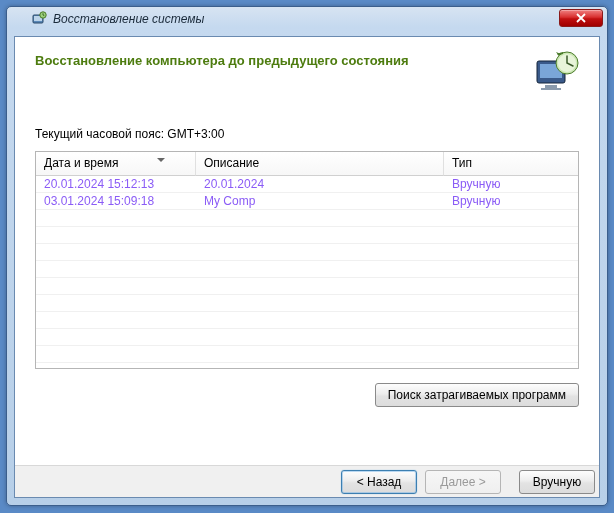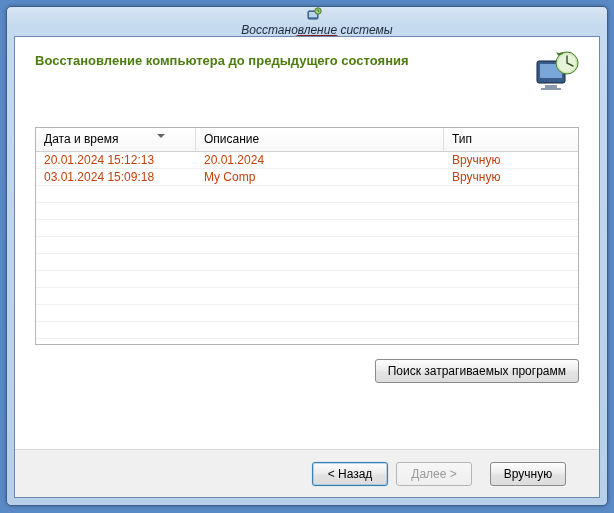--- a/index.html
+++ b/index.html
@@ -23,21 +23,20 @@
     border: 1px solid #3b5e8c;
     border-radius: 5px;
     box-shadow: 0 0 4px rgba(0,0,0,0.3);
   }
   .titlebar {
     height: 24px;
     display: flex;
     align-items: center;
     padding: 0 4px 0 24px;
     position: relative;
-    flex-direction: column;
   }
   .title-icon {
     width: 16px;
     height: 16px;
     margin-right: 6px;
     display: inline-flex;
     align-items: center;
     justify-content: center;
   }
   .title-text {
@@ -132,21 +131,21 @@
     overflow: hidden;
   }
   .trow {
     display: flex;
     height: 17px;
     border-bottom: 1px solid #f0f0f0;
   }
   .td {
     padding: 1px 8px 0 8px;
     font-size: 12px;
-    color: #c2410c;
+    color: #8b5cf6;
     overflow: hidden;
     white-space: nowrap;
   }
   .trow.empty .td { color: transparent; }
   .affected-row {
     margin-top: 14px;
     text-align: right;
   }
   .btn {
     display: inline-block;
@@ -170,27 +169,27 @@
   }
   .btn.default {
     border: 1px solid #3c7fb1;
     box-shadow: 0 0 1px #6ab0e0, inset 0 0 0 1px rgba(120,180,230,0.5);
   }
   .footer {
     position: absolute;
     left: 0;
     right: 0;
     bottom: 0;
-    height: 48px;
+    height: 32px;
     background: #f0f0f0;
     border-top: 1px solid #d8d8d8;
     display: flex;
     align-items: center;
     justify-content: flex-end;
-    padding: 0 33px;
+    padding: 0 4px;
     gap: 8px;
   }
 </style>
 </head>
 <body>
 
 <div class="outer-frame">
   <div class="titlebar">
     <span class="title-icon">
       <svg width="16" height="16" viewBox="0 0 16 16">
@@ -220,20 +219,21 @@
           <circle cx="34" cy="14" r="11" fill="#cde8b5" stroke="#4a7a2a" stroke-width="1"></circle>
           <circle cx="34" cy="14" r="9" fill="#e8f4da"></circle>
           <path d="M34 7 L34 14 L40 17" stroke="#3a5a2a" stroke-width="1.5" fill="none" stroke-linecap="round"></path>
           <path d="M25 6 A11 11 0 0 1 30 4" stroke="#4a7a2a" stroke-width="2" fill="none"></path>
           <path d="M25 6 L23 3 L28 5 Z" fill="#4a7a2a"></path>
         </svg>
       </div>
     </div>
 
     <div class="body-area">
+      <div class="tz-label">Текущий часовой пояс: GMT+3:00</div>
 
       <div class="table-wrap">
         <div class="thead">
           <div class="th col-date">
             <span>Дата и время</span>
             <span class="sort-arrow"></span>
           </div>
           <div class="th col-desc">
             <span>Описание</span>
           </div>

